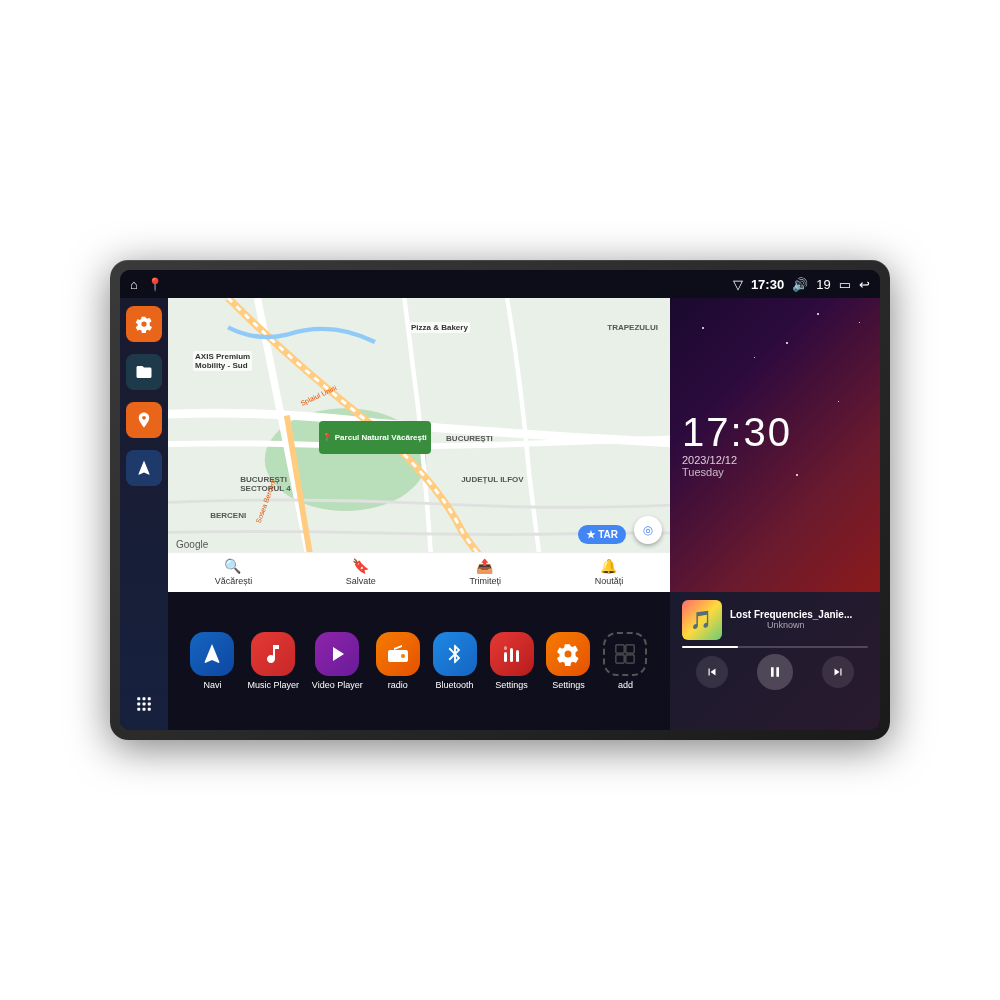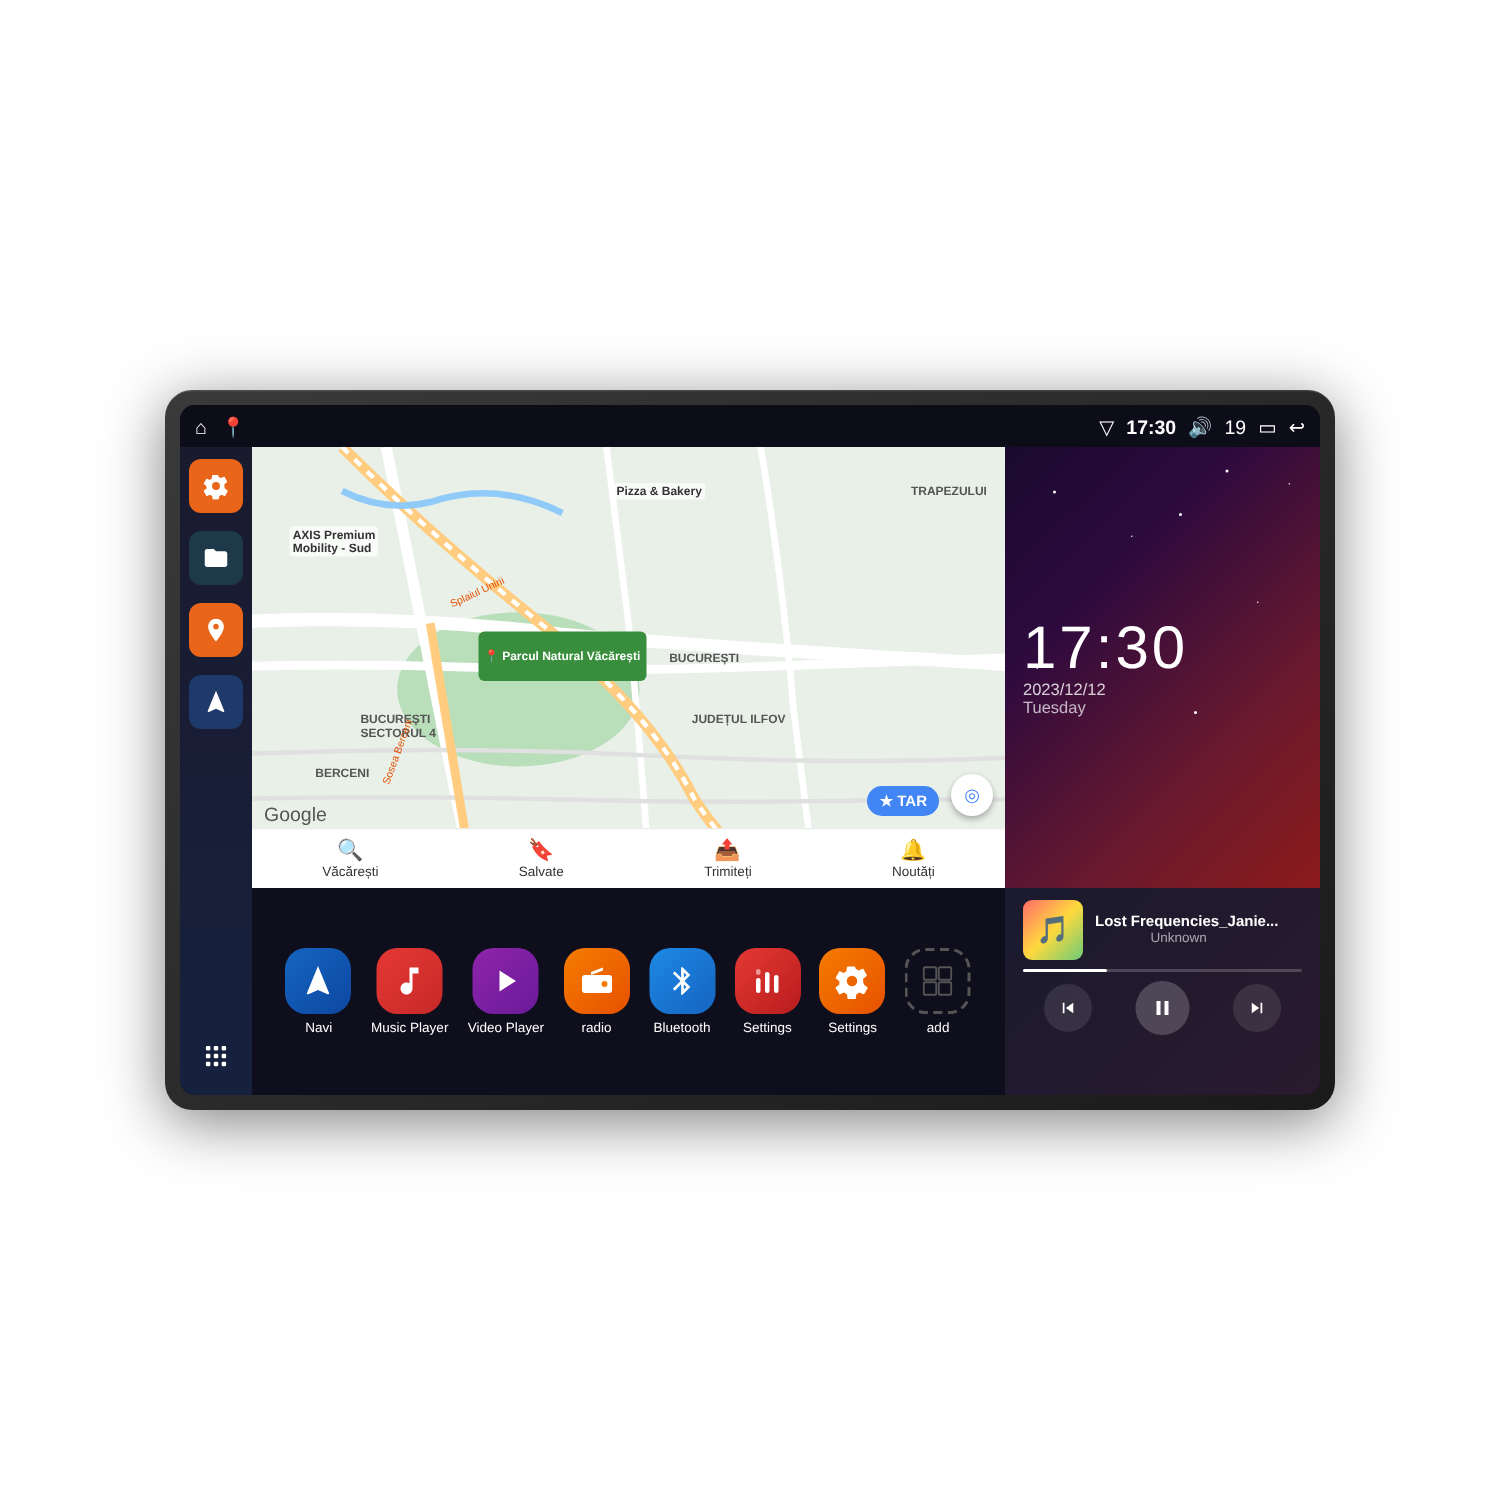--- a/index.html
+++ b/index.html
@@ -333,21 +333,21 @@
     .ctrl-btn.play {
       width: 36px; height: 36px;
       background: rgba(255,255,255,0.2);
       font-size: 16px;
     }
 
     
     .google-watermark {
       position: absolute;
       bottom: 42px; left: 8px;
-      font-size: 13px; color: #555;
+      font-size: 10px; color: #555;
     }
 
     
     .map-label {
       position: absolute;
       font-size: 8px;
       font-weight: bold;
       color: #333;
       background: rgba(255,255,255,0.7);
       border-radius: 2px;

